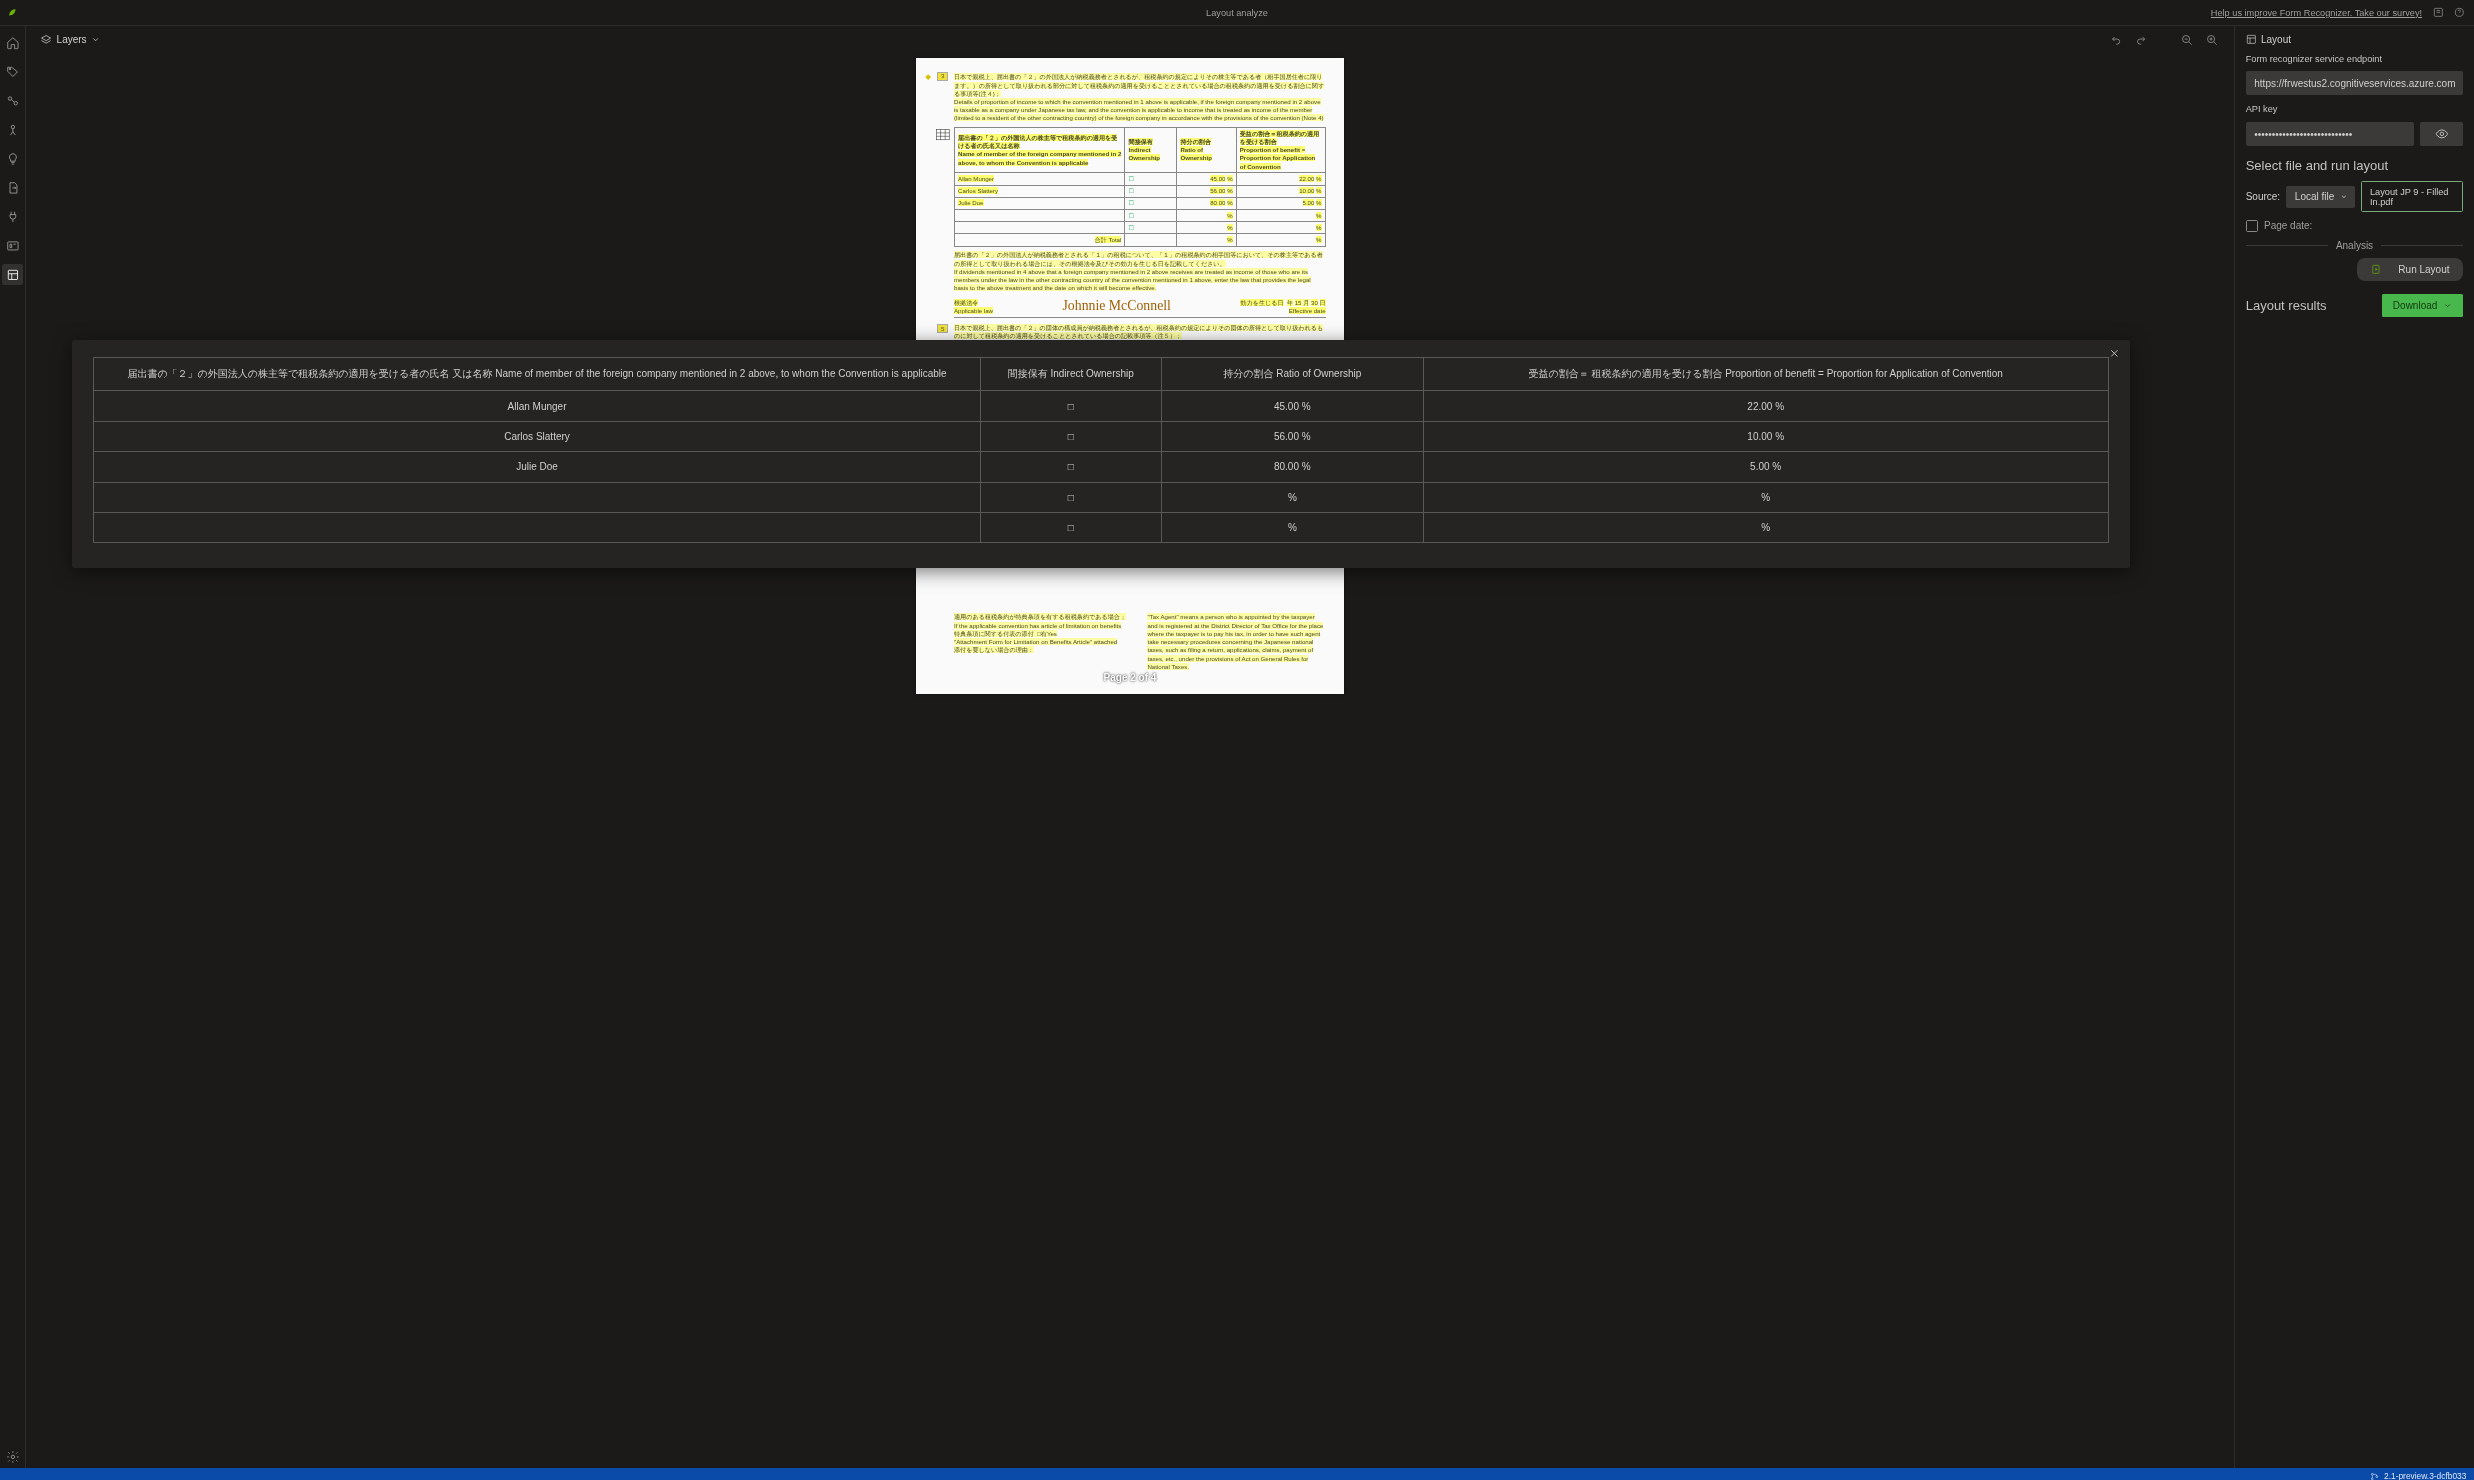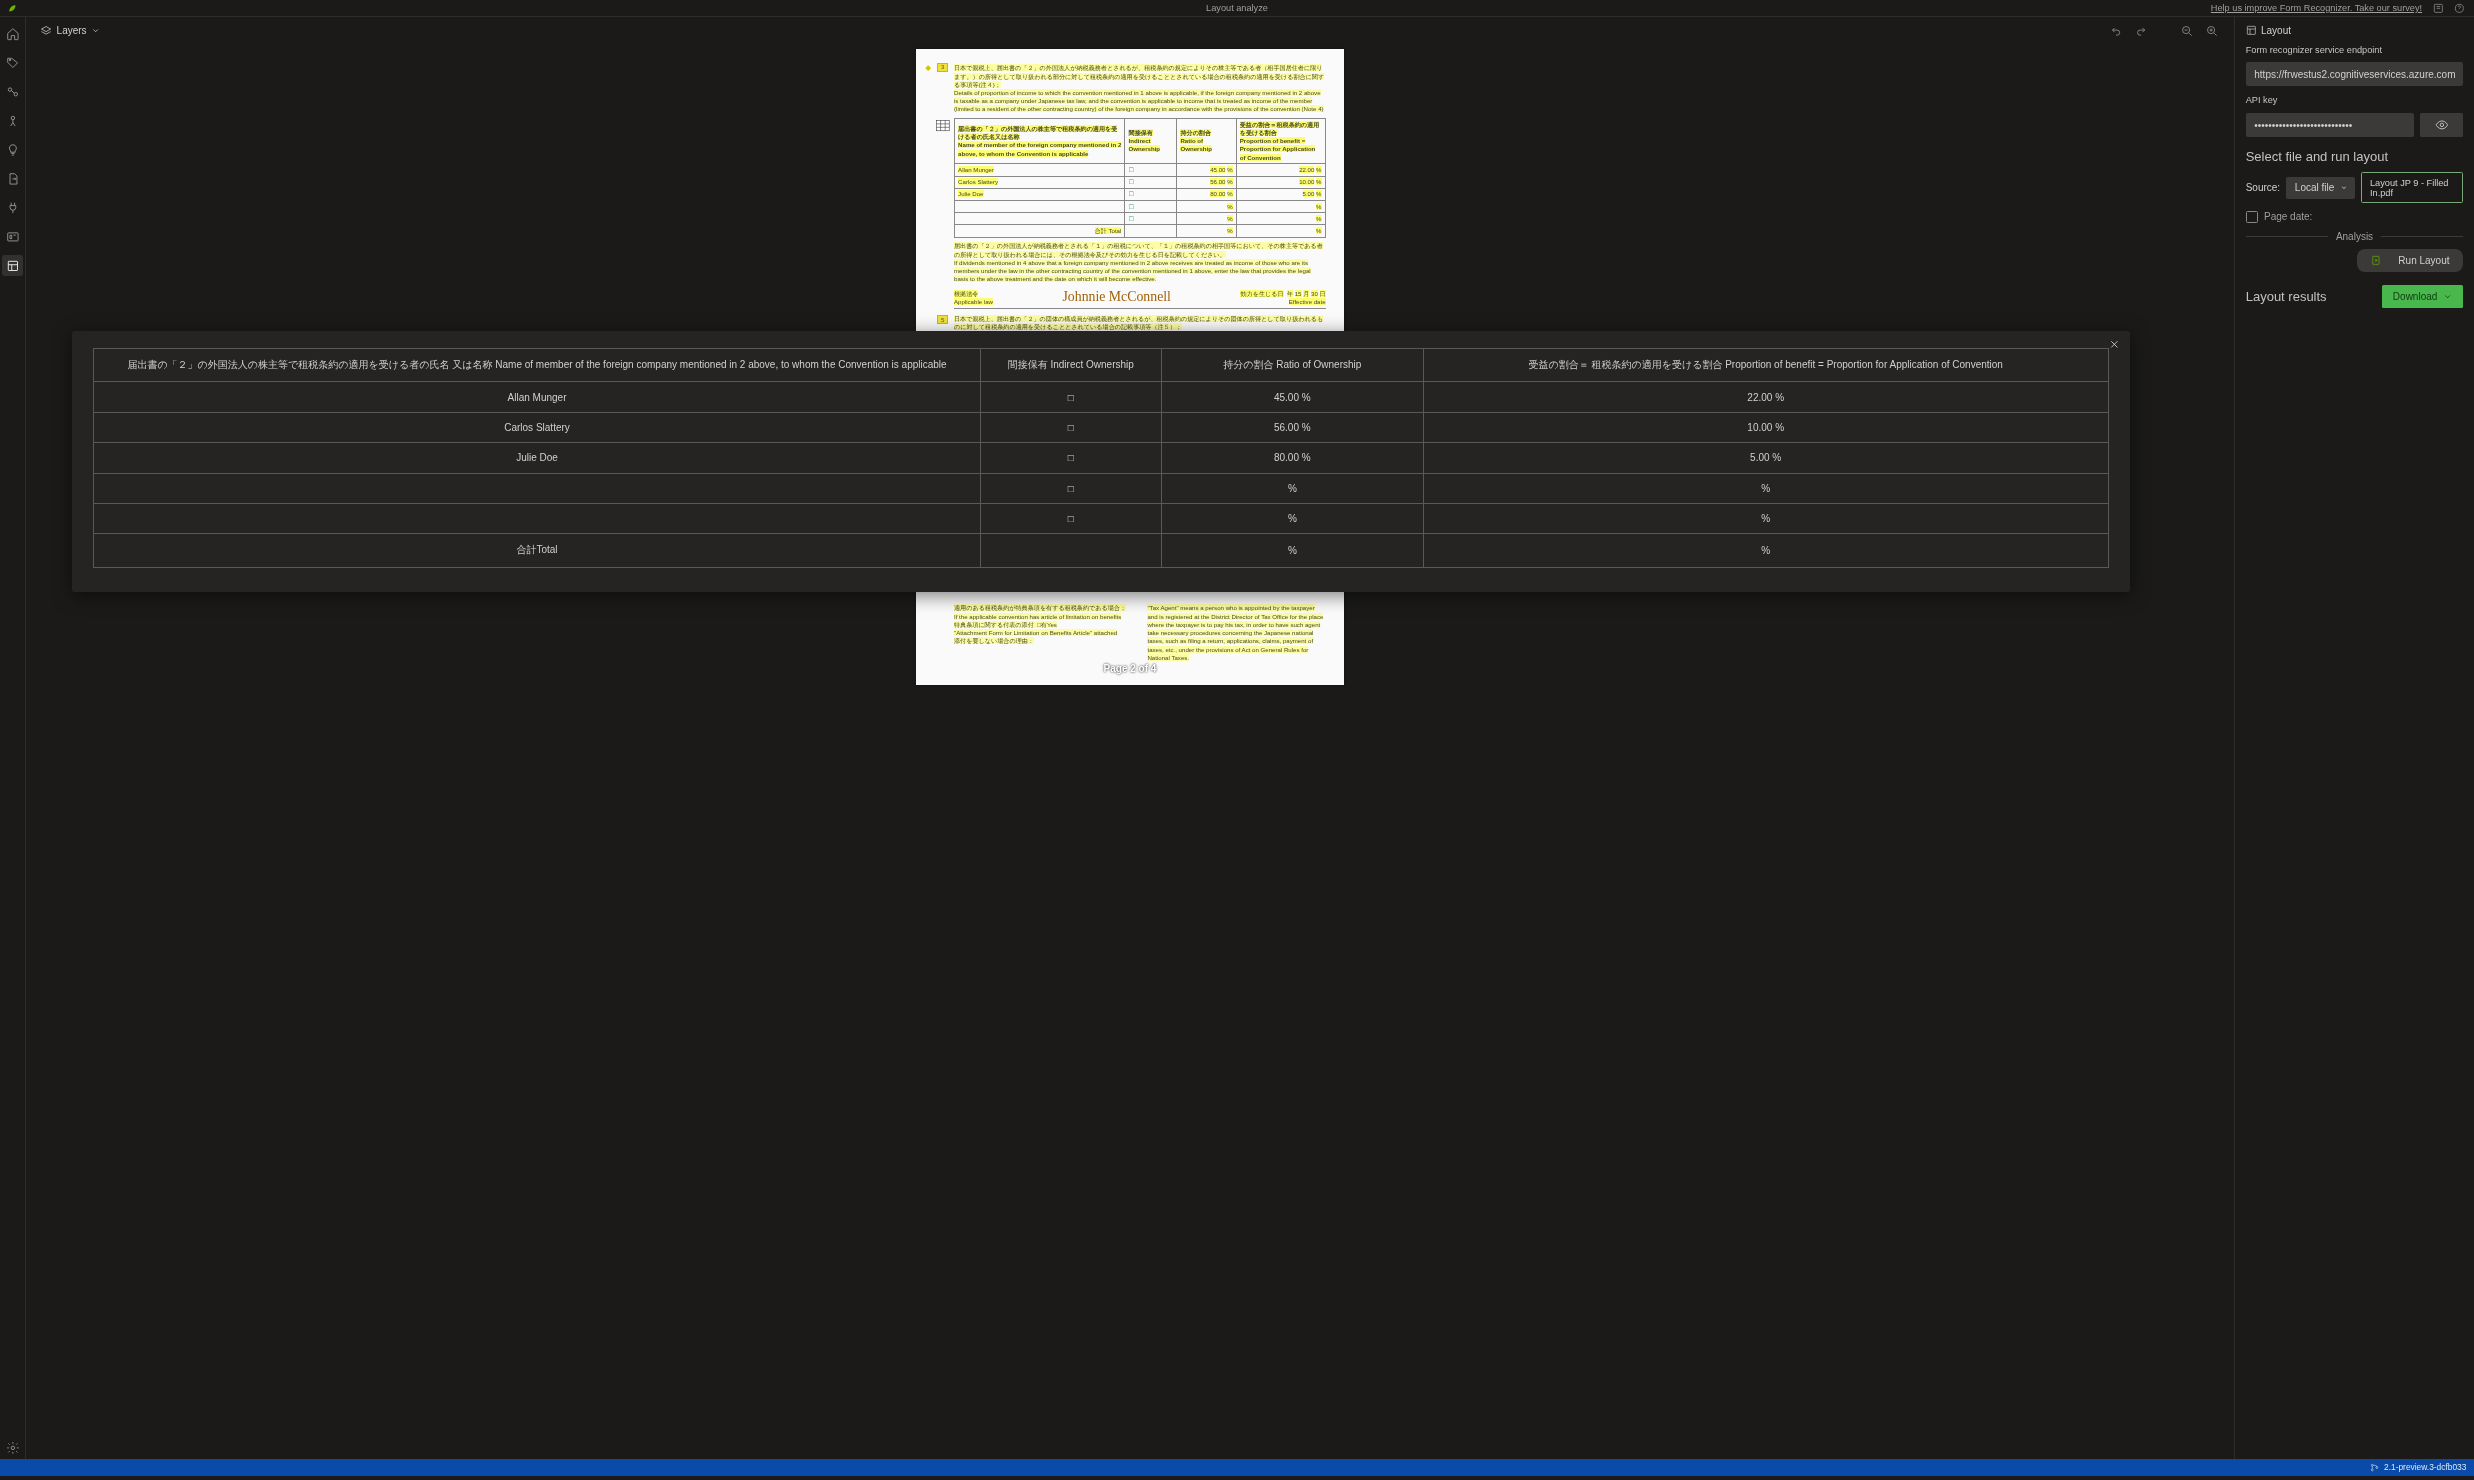--- a/index.html
+++ b/index.html
@@ -1,19 +1,19 @@
 <!DOCTYPE html>
 <html style="font-size:12.2px"><head>
 <meta charset="utf-8">
 <style>
   * { box-sizing: border-box; margin: 0; padding: 0; }
   html, body { width: 100%; height: 100%; font-family: "Segoe UI", Arial, sans-serif; background: #1b1a19; color: #d2d0ce; overflow: hidden; }
 
   
-  .topbar { height: 17px; background: #1b1a19; display: flex; align-items: center; position: relative; border-bottom: 0.8px solid #2d2c2b; }
+  .topbar { height: 26px; background: #1b1a19; display: flex; align-items: center; position: relative; border-bottom: 0.8px solid #2d2c2b; }
   .topbar .logo { width: 24.5px; display:flex; align-items:center; justify-content:center; }
   .topbar .title { position:absolute; left:50%; transform:translateX(-50%); font-size: 9.2px; color:#a19f9d; }
   .topbar .right { margin-left:auto; display:flex; align-items:center; gap:10.7px; padding-right:9.2px; font-size:9.2px; color:#a19f9d;text-decoration:underline; }
   .topbar .right span, .topbar .right svg { cursor:pointer; }
 
   
   .app { display:flex; height: calc(100% - 21.4px - 17px); }
   .sidebar { width: 26px; background:#1b1a19; border-right:0.8px solid #2d2c2b; display:flex; flex-direction:column; align-items:center; padding-top:6.1px; gap:7.6px; }
   .sidebar .item { width:21.4px; height:21.4px; display:flex; align-items:center; justify-content:center; border-radius:2.3px; }
   .sidebar .item.active { background:#323130; }
@@ -337,26 +337,20 @@
             <td>□</td>
             <td>%</td>
             <td>%</td>
           </tr>
           <tr>
             <td class="name"></td>
             <td>□</td>
             <td>%</td>
             <td>%</td>
           </tr>
-          <tr>
-            <td class="name">合計Total</td>
-            <td></td>
-            <td>%</td>
-            <td>%</td>
-          </tr>
         </tbody>
       </table>
     </div>
   </div>
 
   <div class="rightpanel">
     <div class="rp-header">
       <svg width="10.7" height="10.7" viewBox="0 0 24 24">
           <rect x="3" y="3" width="18" height="18" rx="1" fill="none" stroke="#d2d0ce" stroke-width="1.5"></rect>
           <path d="M3 9h18M9 9v12" stroke="#d2d0ce" stroke-width="1.5"></path>

